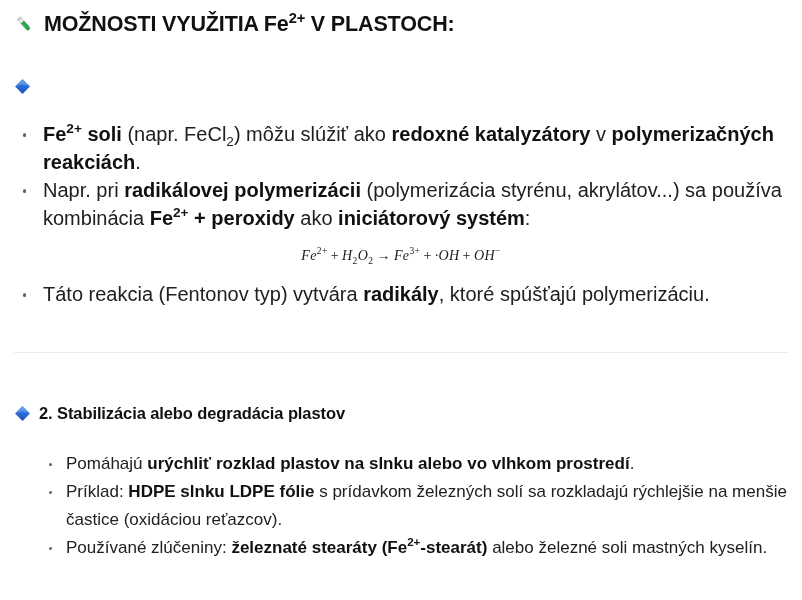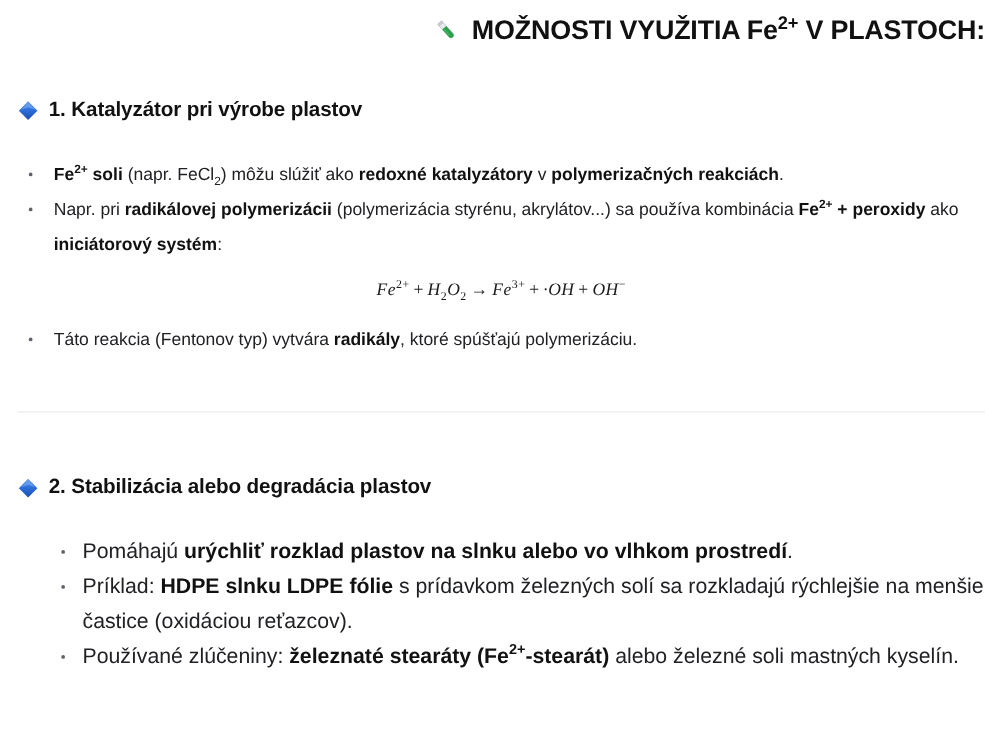--- a/index.html
+++ b/index.html
@@ -28,21 +28,20 @@
     display: flex;
     align-items: center;
     gap: 9px;
     margin: 11px 0 0 0;
     padding: 0;
     font-size: 21.5px;
     font-weight: 700;
     letter-spacing: -0.15px;
     line-height: 1.25;
     color: #111111;
-    justify-content: flex-end;
   }
   .doc-title .emoji {
     font-size: 19px;
     line-height: 1;
     display: inline-block;
     transform: translateY(0px);
   }
   .tube-icon { width: 21px; height: 21px; display: block; }
 
   
@@ -60,21 +59,21 @@
 
   
   ul.level1 {
     list-style: none;
     margin: 0;
     padding: 0;
   }
   ul.level1 > li {
     position: relative;
     padding-left: 29px;
-    font-size: 14px;
+    font-size: 20px;
     line-height: 28px;
     color: #202124;
   }
   ul.level1 > li > .li-text {
     display: block;
   }
   ul.level1 > li > .li-text::before {
     content: "";
     position: absolute;
     left: 9px;
@@ -167,21 +166,20 @@
           <linearGradient id="dg1" x1="0" y1="0" x2="0" y2="1">
             <stop offset="0%" stop-color="#5b94ea"></stop>
             <stop offset="45%" stop-color="#2d6fdb"></stop>
             <stop offset="100%" stop-color="#1b4fb0"></stop>
           </linearGradient>
         </defs>
         <polygon points="12,1.5 22.5,12 12,22.5 1.5,12" fill="url(#dg1)"></polygon>
         <polygon points="12,2.6 20,11 12,8.4 4,11" fill="#7fb0f2" opacity="0.55"></polygon>
       </svg>
     </span>
-    <span>1. Katalyzátor pri výrobe plastov</span>
   </h2>
 
   <div class="sp-12"></div>
 
   <ul class="level1">
     <li>
       <span class="li-text">
         <b>Fe<sup>2+</sup> soli</b> (napr. FeCl<sub>2</sub>) môžu slúžiť ako <b>redoxné katalyzátory</b> v <b>polymerizačných reakciách</b>.
       </span>
     </li>

